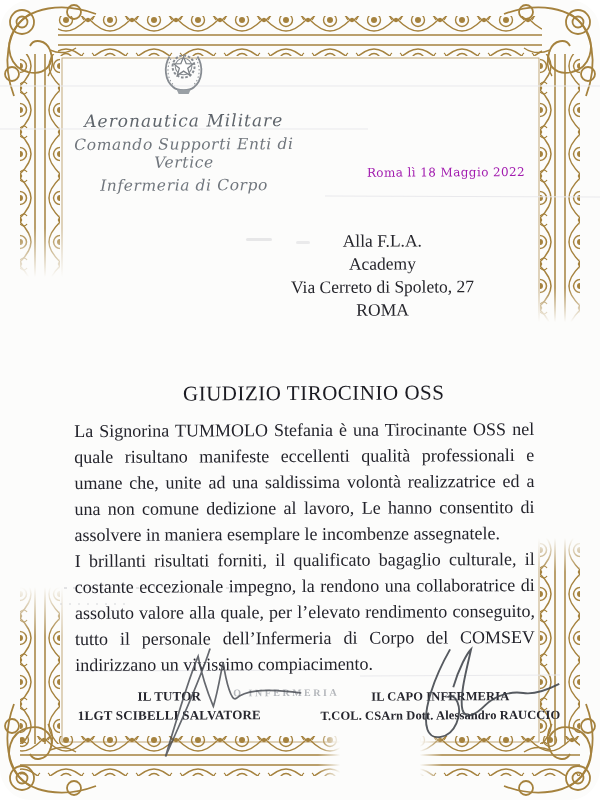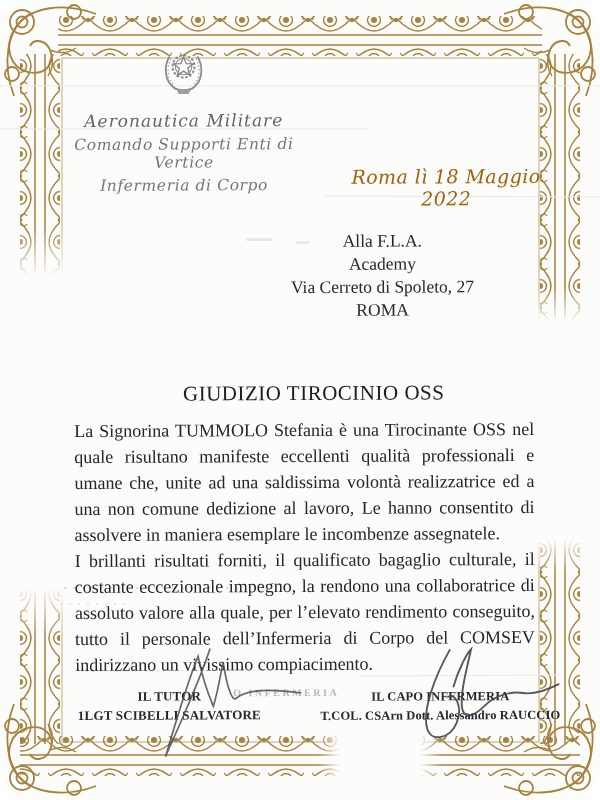--- a/index.html
+++ b/index.html
@@ -12,21 +12,21 @@
   .content{position:absolute;inset:0;transform:rotate(-0.25deg);}
   
   .letterhead{position:absolute;left:60px;top:44px;width:250px;text-align:center;}
   .emblem{display:block;margin:0 auto;}
   .lh-line{font-family:"DejaVu Serif",serif;font-style:italic;color:#646a71;}
   .lh-1{font-size:17px;letter-spacing:1px;margin-top:10px;color:#5e646b;}
   .lh-2{font-size:15.5px;letter-spacing:.6px;margin-top:5px;color:#70767d;}
   .lh-3{font-size:15.5px;letter-spacing:.6px;margin-top:5px;color:#70767d;}
   
   .dateline{position:absolute;left:337px;top:166px;width:220px;text-align:center;
-    font-family:"DejaVu Serif",serif;font-style:italic;font-size:19px;color:#a16207;letter-spacing:.4px;}
+    font-family:"DejaVu Serif",serif;font-size:12px;color:#a21caf;letter-spacing:.4px;}
   
   .recipient{position:absolute;left:263px;top:230px;width:240px;text-align:center;
     font-size:17.5px;line-height:23px;color:#26262c;}
   
   .doc-title{position:absolute;left:183px;top:381px;font-size:21px;letter-spacing:.5px;color:#1b1b22;}
   
   .bodytext{position:absolute;left:74px;top:417px;width:460px;text-align:justify;
     font-size:18px;line-height:26px;color:#23232b;}
   .bodytext p{margin:0;}
   

